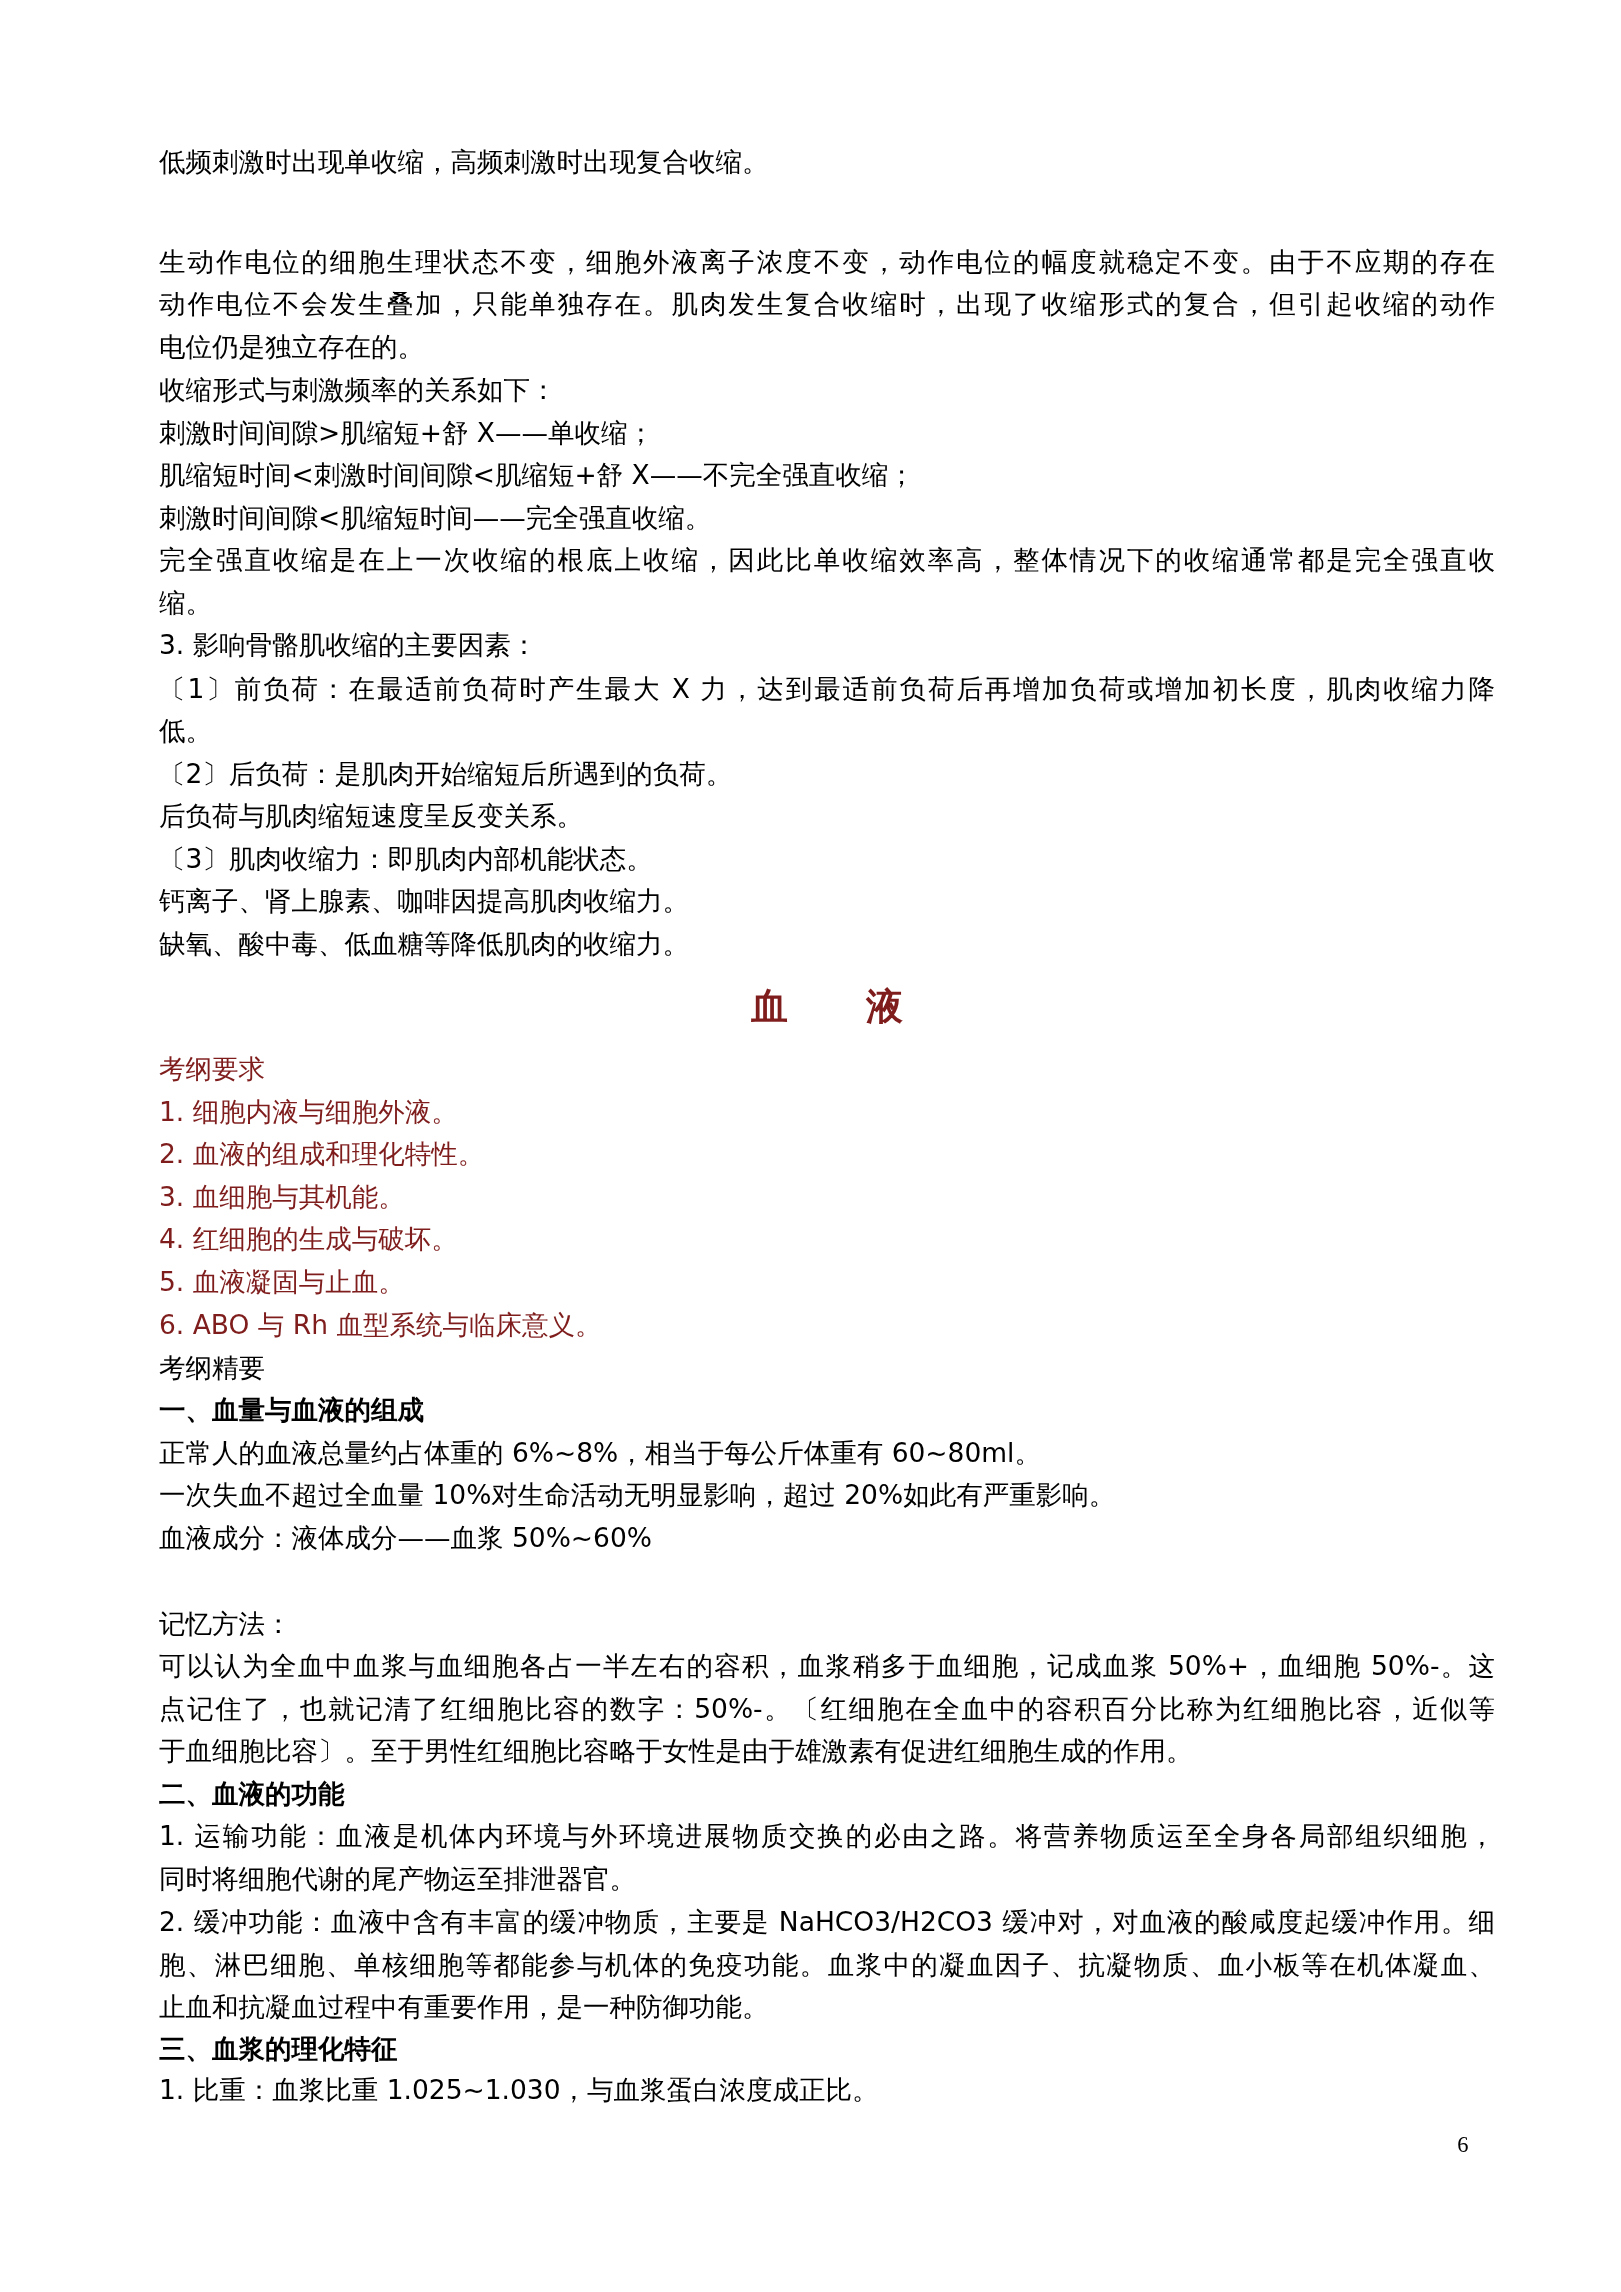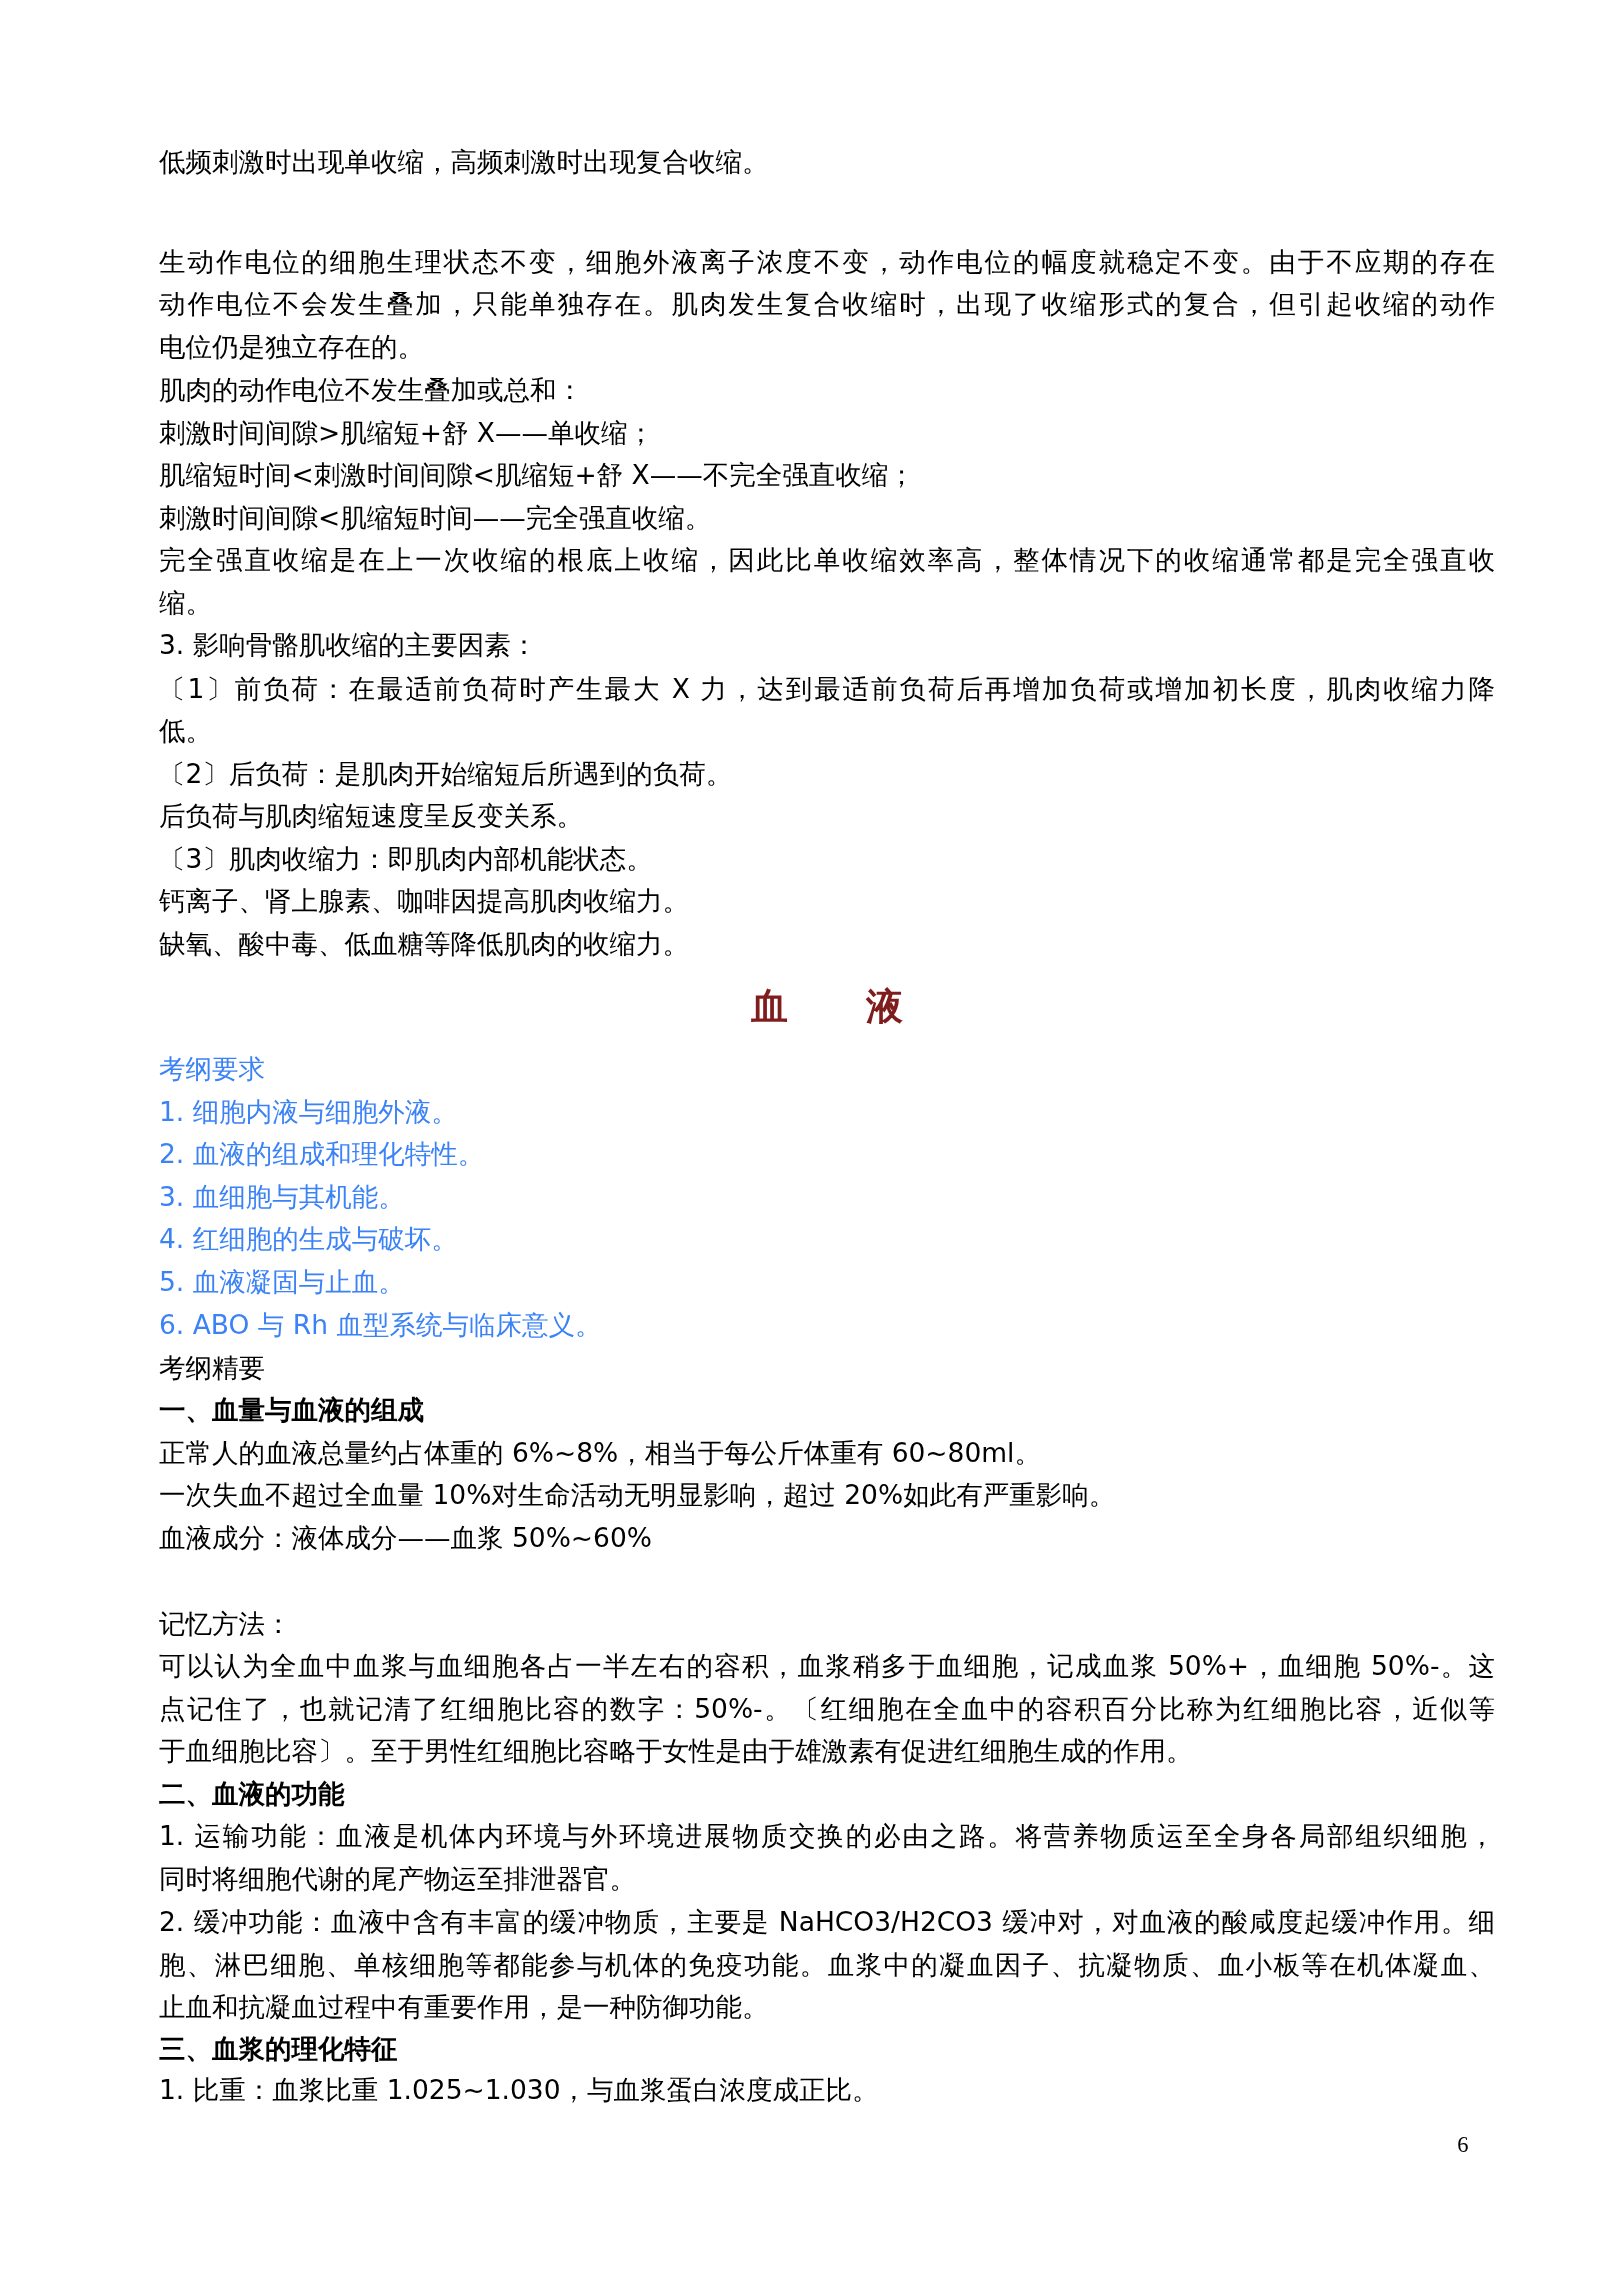--- a/index.html
+++ b/index.html
@@ -4,21 +4,21 @@
 <style>
   html, body { margin: 0; padding: 0; background: #ffffff; }
   body { width: 1621px; height: 2293px; position: relative; overflow: hidden; }
   .page { position: absolute; left: 0; top: 0; width: 1621px; height: 2293px; background: #ffffff; }
   .ln {
     position: absolute; left: 159px; width: 1336px; height: 43px; line-height: 43px;
     font-family: "DejaVu Sans", "Liberation Sans", sans-serif;
     font-size: 26.5px; color: #000000; white-space: nowrap; overflow: visible;
   }
   .ln.full { text-align: justify; text-align-last: justify; }
-  .ln.red { color: #3b82f6; }
+  .ln.red { color: #7f1d1d; }
   .ln.bold { font-weight: bold; }
   .title {
     position: absolute; left: 159px; width: 1336px; top: 983px; height: 47px; line-height: 47px;
     text-align: center; font-family: "DejaVu Sans", "Liberation Sans", sans-serif;
     font-size: 37px; font-weight: bold; color: #7f1d1d; letter-spacing: 0;
   }
   .title span { display: inline-block; }
   .title .gap { width: 78px; }
   .pagenum {
     position: absolute; left: 1451px; top: 2131px; width: 23.5px; height: 27.4px; line-height: 27.4px;
@@ -28,21 +28,21 @@
 </style>
 </head>
 <body>
 
 <div class="page">
 
   <div class="ln" style="top:140px">低频刺激时出现单收缩，高频刺激时出现复合收缩。</div>
   <div class="ln full" style="top:240px">生动作电位的细胞生理状态不变，细胞外液离子浓度不变，动作电位的幅度就稳定不变。由于不应期的存在</div>
   <div class="ln" style="top:325px">电位仍是独立存在的。</div>
   <div class="ln full" style="top:282px">动作电位不会发生叠加，只能单独存在。肌肉发生复合收缩时，出现了收缩形式的复合，但引起收缩的动作</div>
-  <div class="ln" style="top:368px">肌肉的动作电位不发生叠加或总和：</div>
+  <div class="ln" style="top:368px">收缩形式与刺激频率的关系如下：</div>
   <div class="ln" style="top:411px">刺激时间间隙&gt;肌缩短+舒 X——单收缩；</div>
   <div class="ln" style="top:453px">肌缩短时间&lt;刺激时间间隙&lt;肌缩短+舒 X——不完全强直收缩；</div>
   <div class="ln" style="top:496px">刺激时间间隙&lt;肌缩短时间——完全强直收缩。</div>
   <div class="ln full" style="top:538px">完全强直收缩是在上一次收缩的根底上收缩，因此比单收缩效率高，整体情况下的收缩通常都是完全强直收</div>
   <div class="ln" style="top:581px">缩。</div>
   <div class="ln" style="top:623px">3. 影响骨骼肌收缩的主要因素：</div>
   <div class="ln full" style="top:667px">〔1〕前负荷：在最适前负荷时产生最大 X 力，达到最适前负荷后再增加负荷或增加初长度，肌肉收缩力降</div>
   <div class="ln" style="top:709px">低。</div>
   <div class="ln" style="top:752px">〔2〕后负荷：是肌肉开始缩短后所遇到的负荷。</div>
   <div class="ln" style="top:794px">后负荷与肌肉缩短速度呈反变关系。</div>

